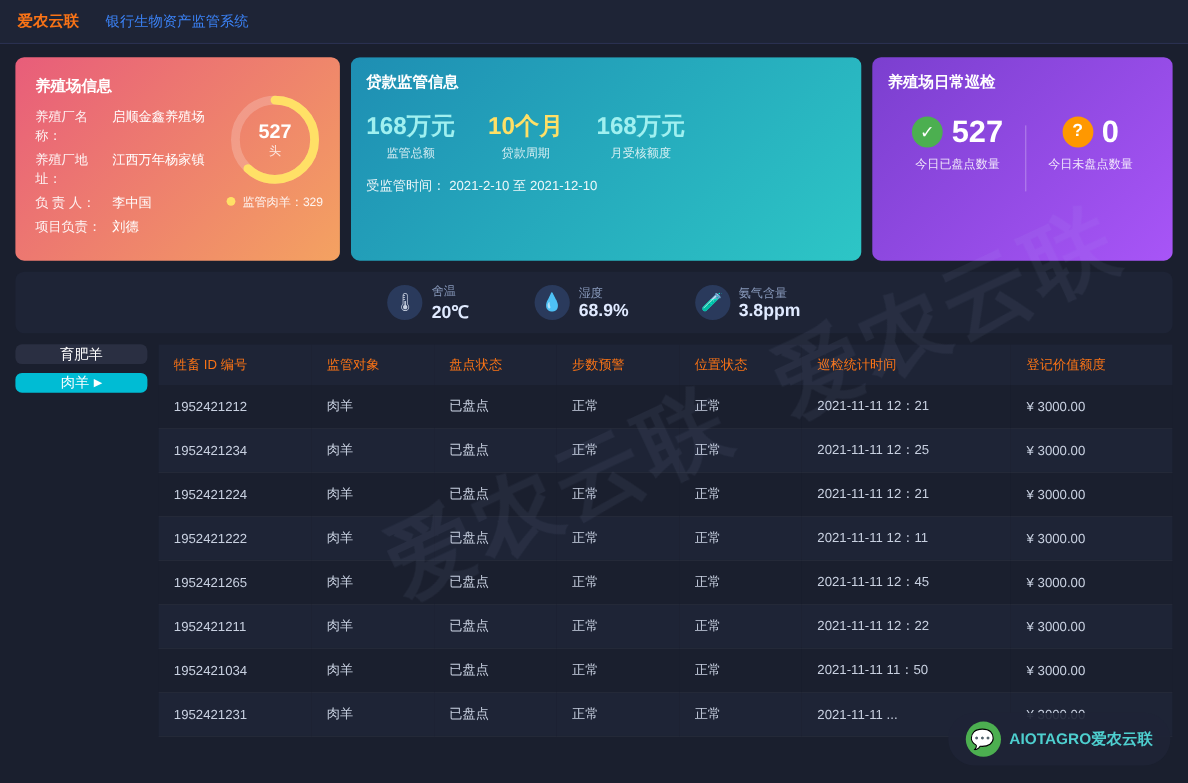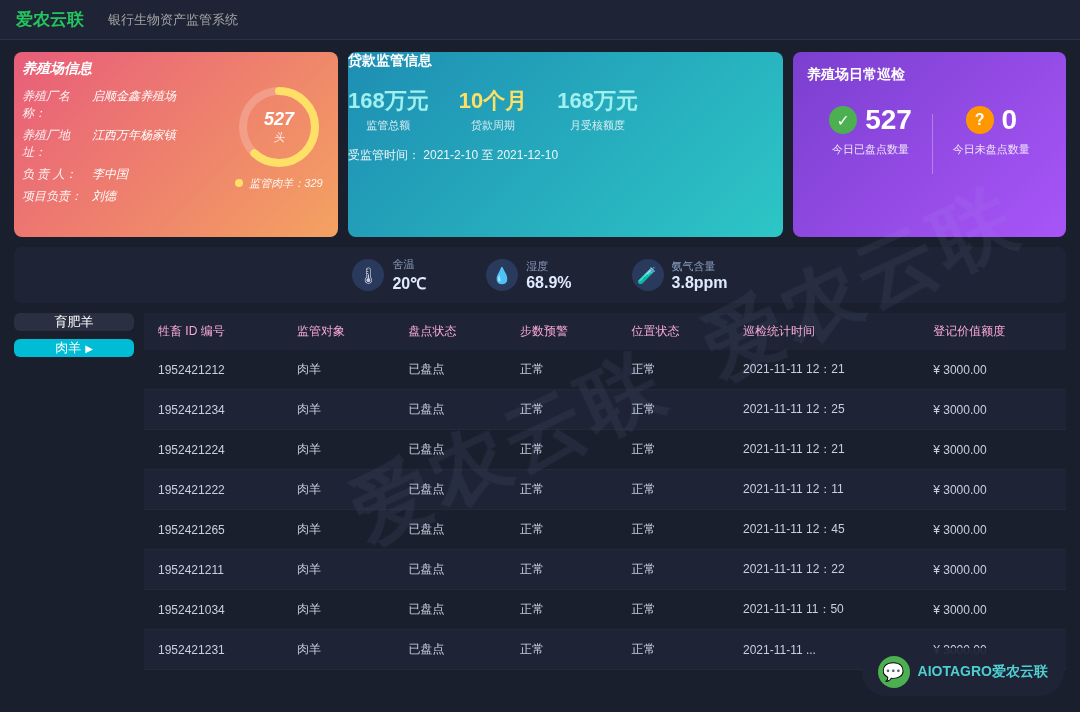--- a/index.html
+++ b/index.html
@@ -16,27 +16,27 @@
     
     .top-nav {
       background: #1e2436;
       height: 40px;
       display: flex;
       align-items: center;
       padding: 0 16px;
       border-bottom: 1px solid #2a3050;
     }
     .top-nav-logo {
-      color: #22c55e;
-      font-size: 17px;
+      color: #f97316;
+      font-size: 14px;
       font-weight: bold;
       margin-right: 24px;
     }
     .top-nav-title {
-      color: #a3a3a3;
+      color: #3b82f6;
       font-size: 13px;
     }
 
     
     .main {
       padding: 12px 14px;
       display: flex;
       flex-direction: column;
       gap: 10px;
     }
@@ -45,26 +45,25 @@
     .top-cards {
       display: flex;
       gap: 10px;
       height: 185px;
     }
 
     
     .card-farm {
       background: linear-gradient(135deg, #e85d7a 0%, #f4a261 100%);
       border-radius: 8px;
-      padding: 8px;
-      width: 324px;
+      padding: 18px;
+      width: 295px;
       flex-shrink: 0;
       position: relative;
       overflow: hidden;
-      font-style: italic;
     }
     .card-title {
       font-size: 14px;
       font-weight: bold;
       color: #fff;
       margin-bottom: 10px;
     }
     .farm-info-row {
       display: flex;
       margin-bottom: 5px;
@@ -76,21 +75,21 @@
       flex-shrink: 0;
     }
     .farm-info-value {
       color: #fff;
     }
 
     
     .card-loan {
       background: linear-gradient(135deg, #1e8eb3 0%, #2dc6c6 100%);
       border-radius: 8px;
-      padding: 0;
+      padding: 14px;
       flex: 1;
       position: relative;
     }
     .loan-stats {
       display: flex;
       gap: 30px;
       margin-bottom: 14px;
       margin-top: 16px;
     }
     .loan-stat-item {
@@ -296,21 +295,21 @@
     .data-table-wrapper {
       flex: 1;
       overflow: hidden;
     }
     .data-table {
       width: 100%;
       border-collapse: collapse;
     }
     .data-table th {
       background: #1e2436;
-      color: #f9a8d4;
+      color: #f97316;
       font-size: 12px;
       padding: 10px 14px;
       text-align: left;
       font-weight: normal;
     }
     .data-table td {
       padding: 11px 14px;
       font-size: 12px;
       color: #c8d0e0;
       border-bottom: 1px solid #242938;

